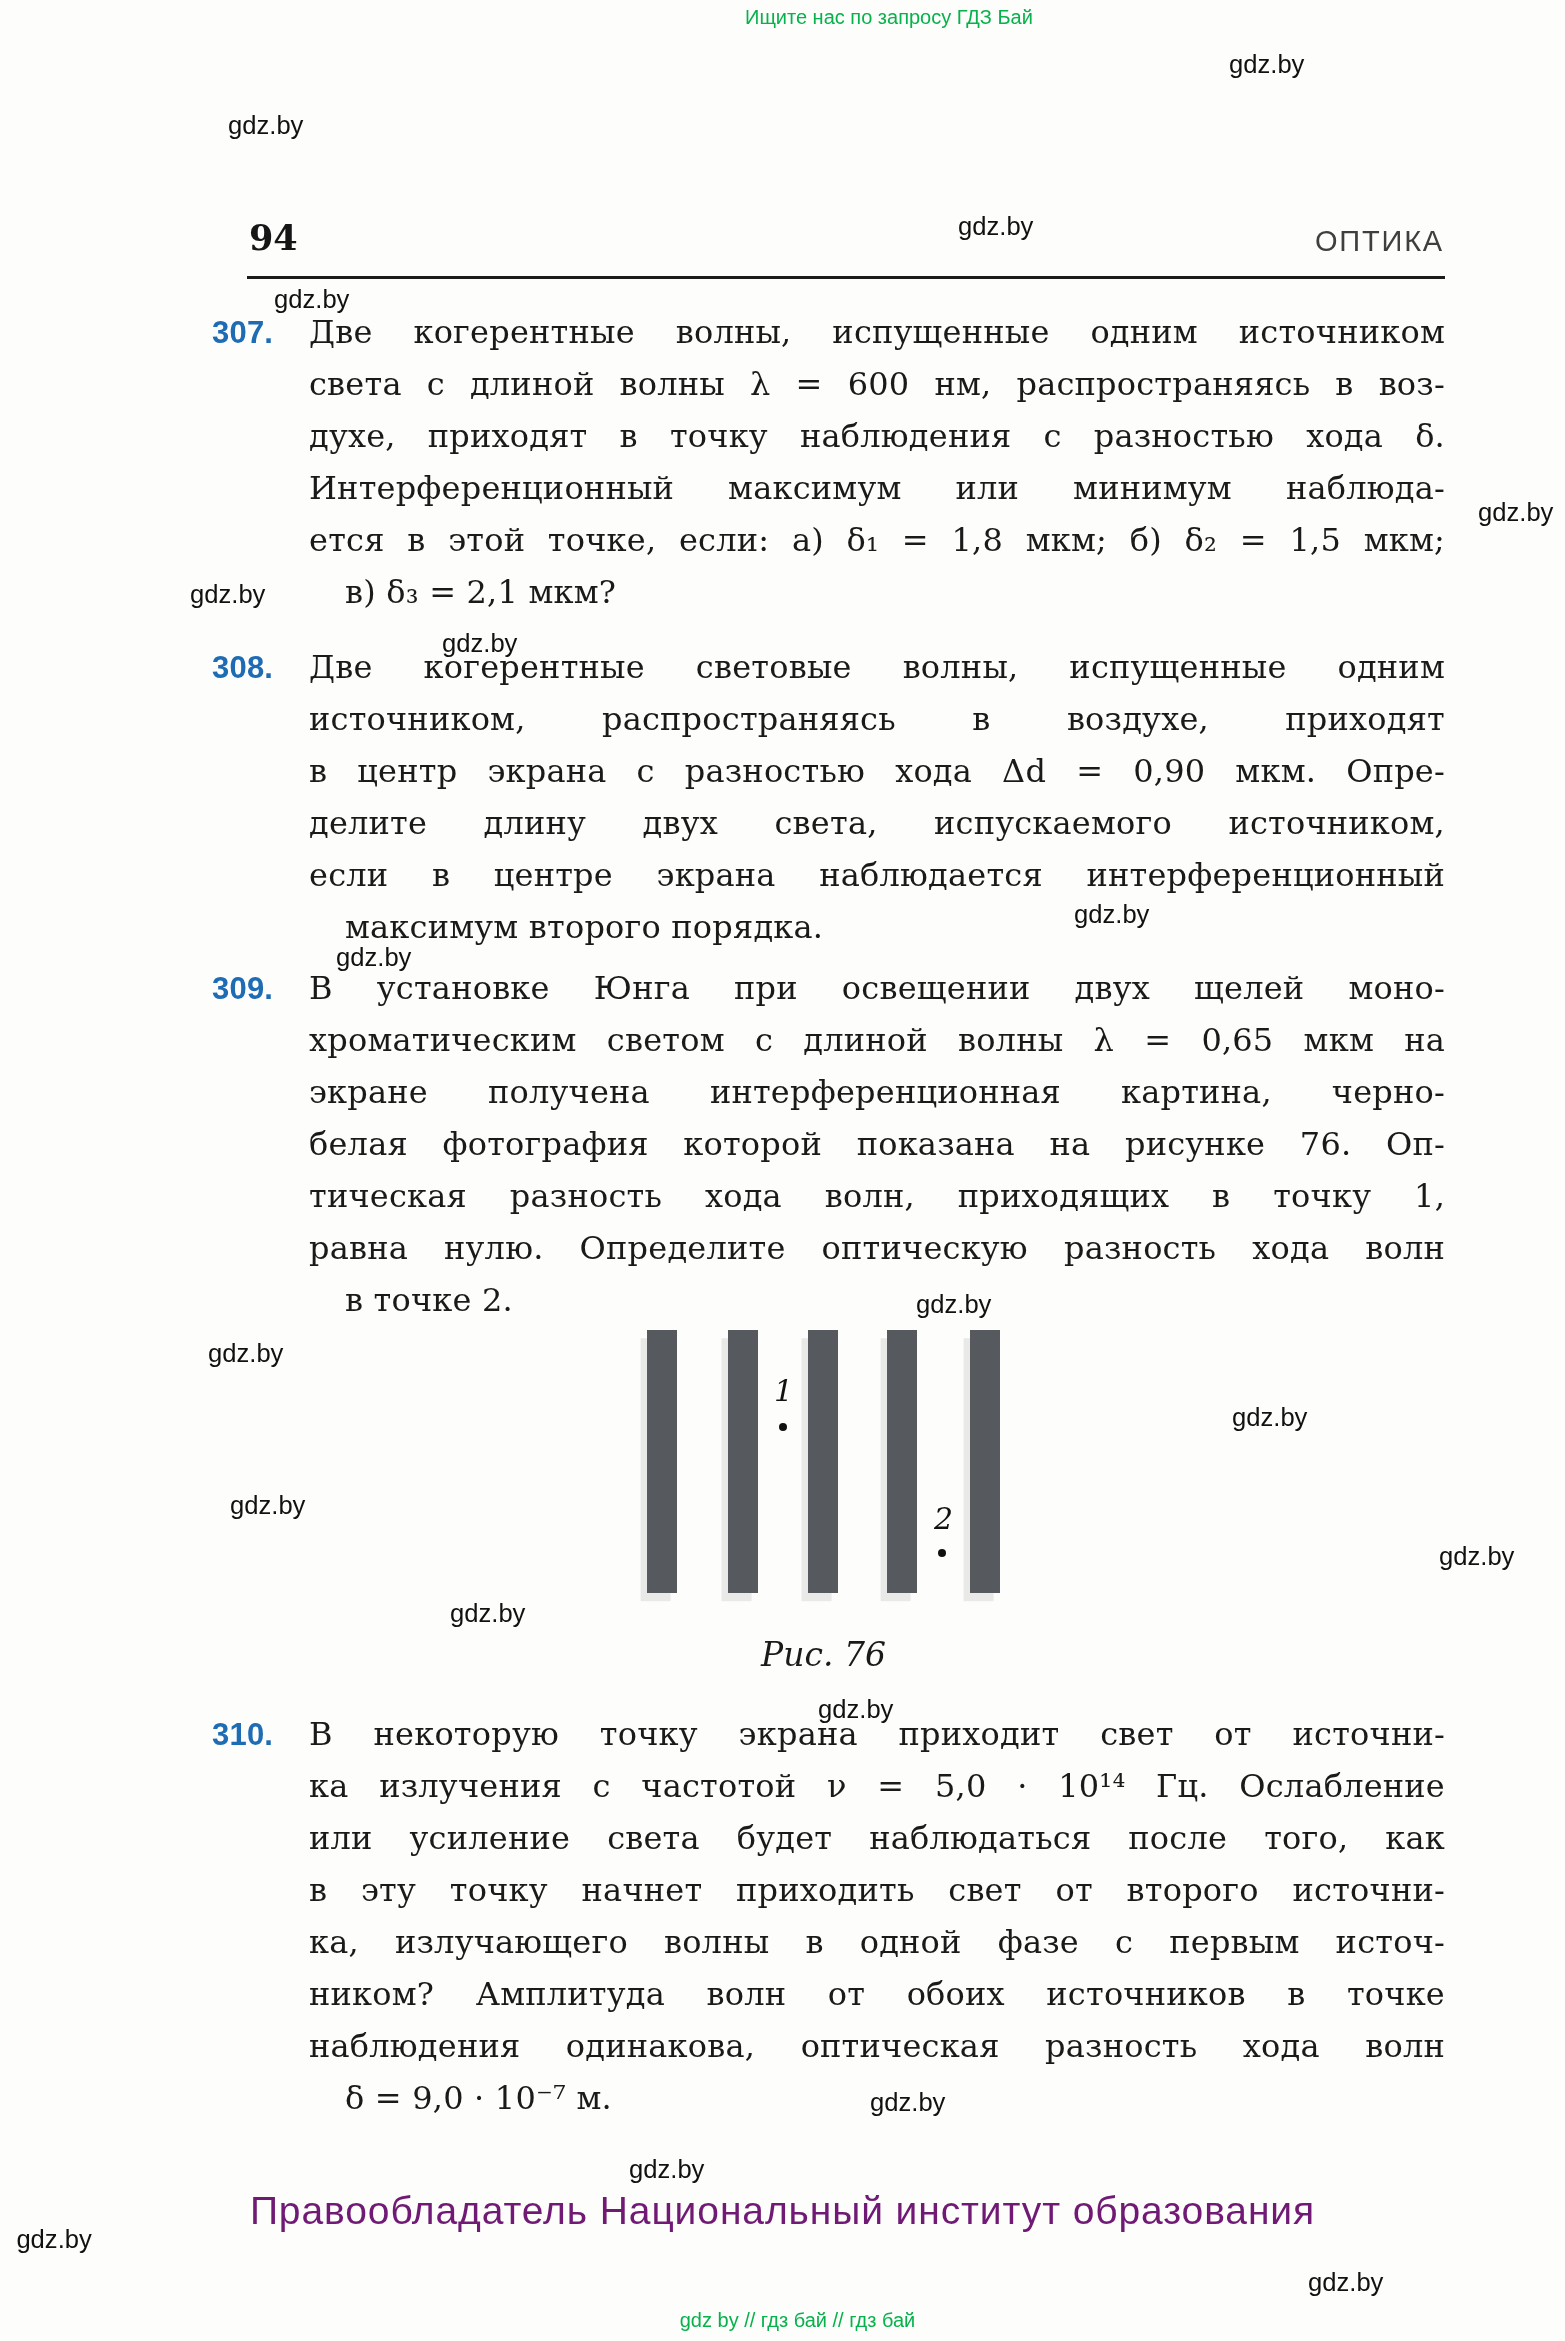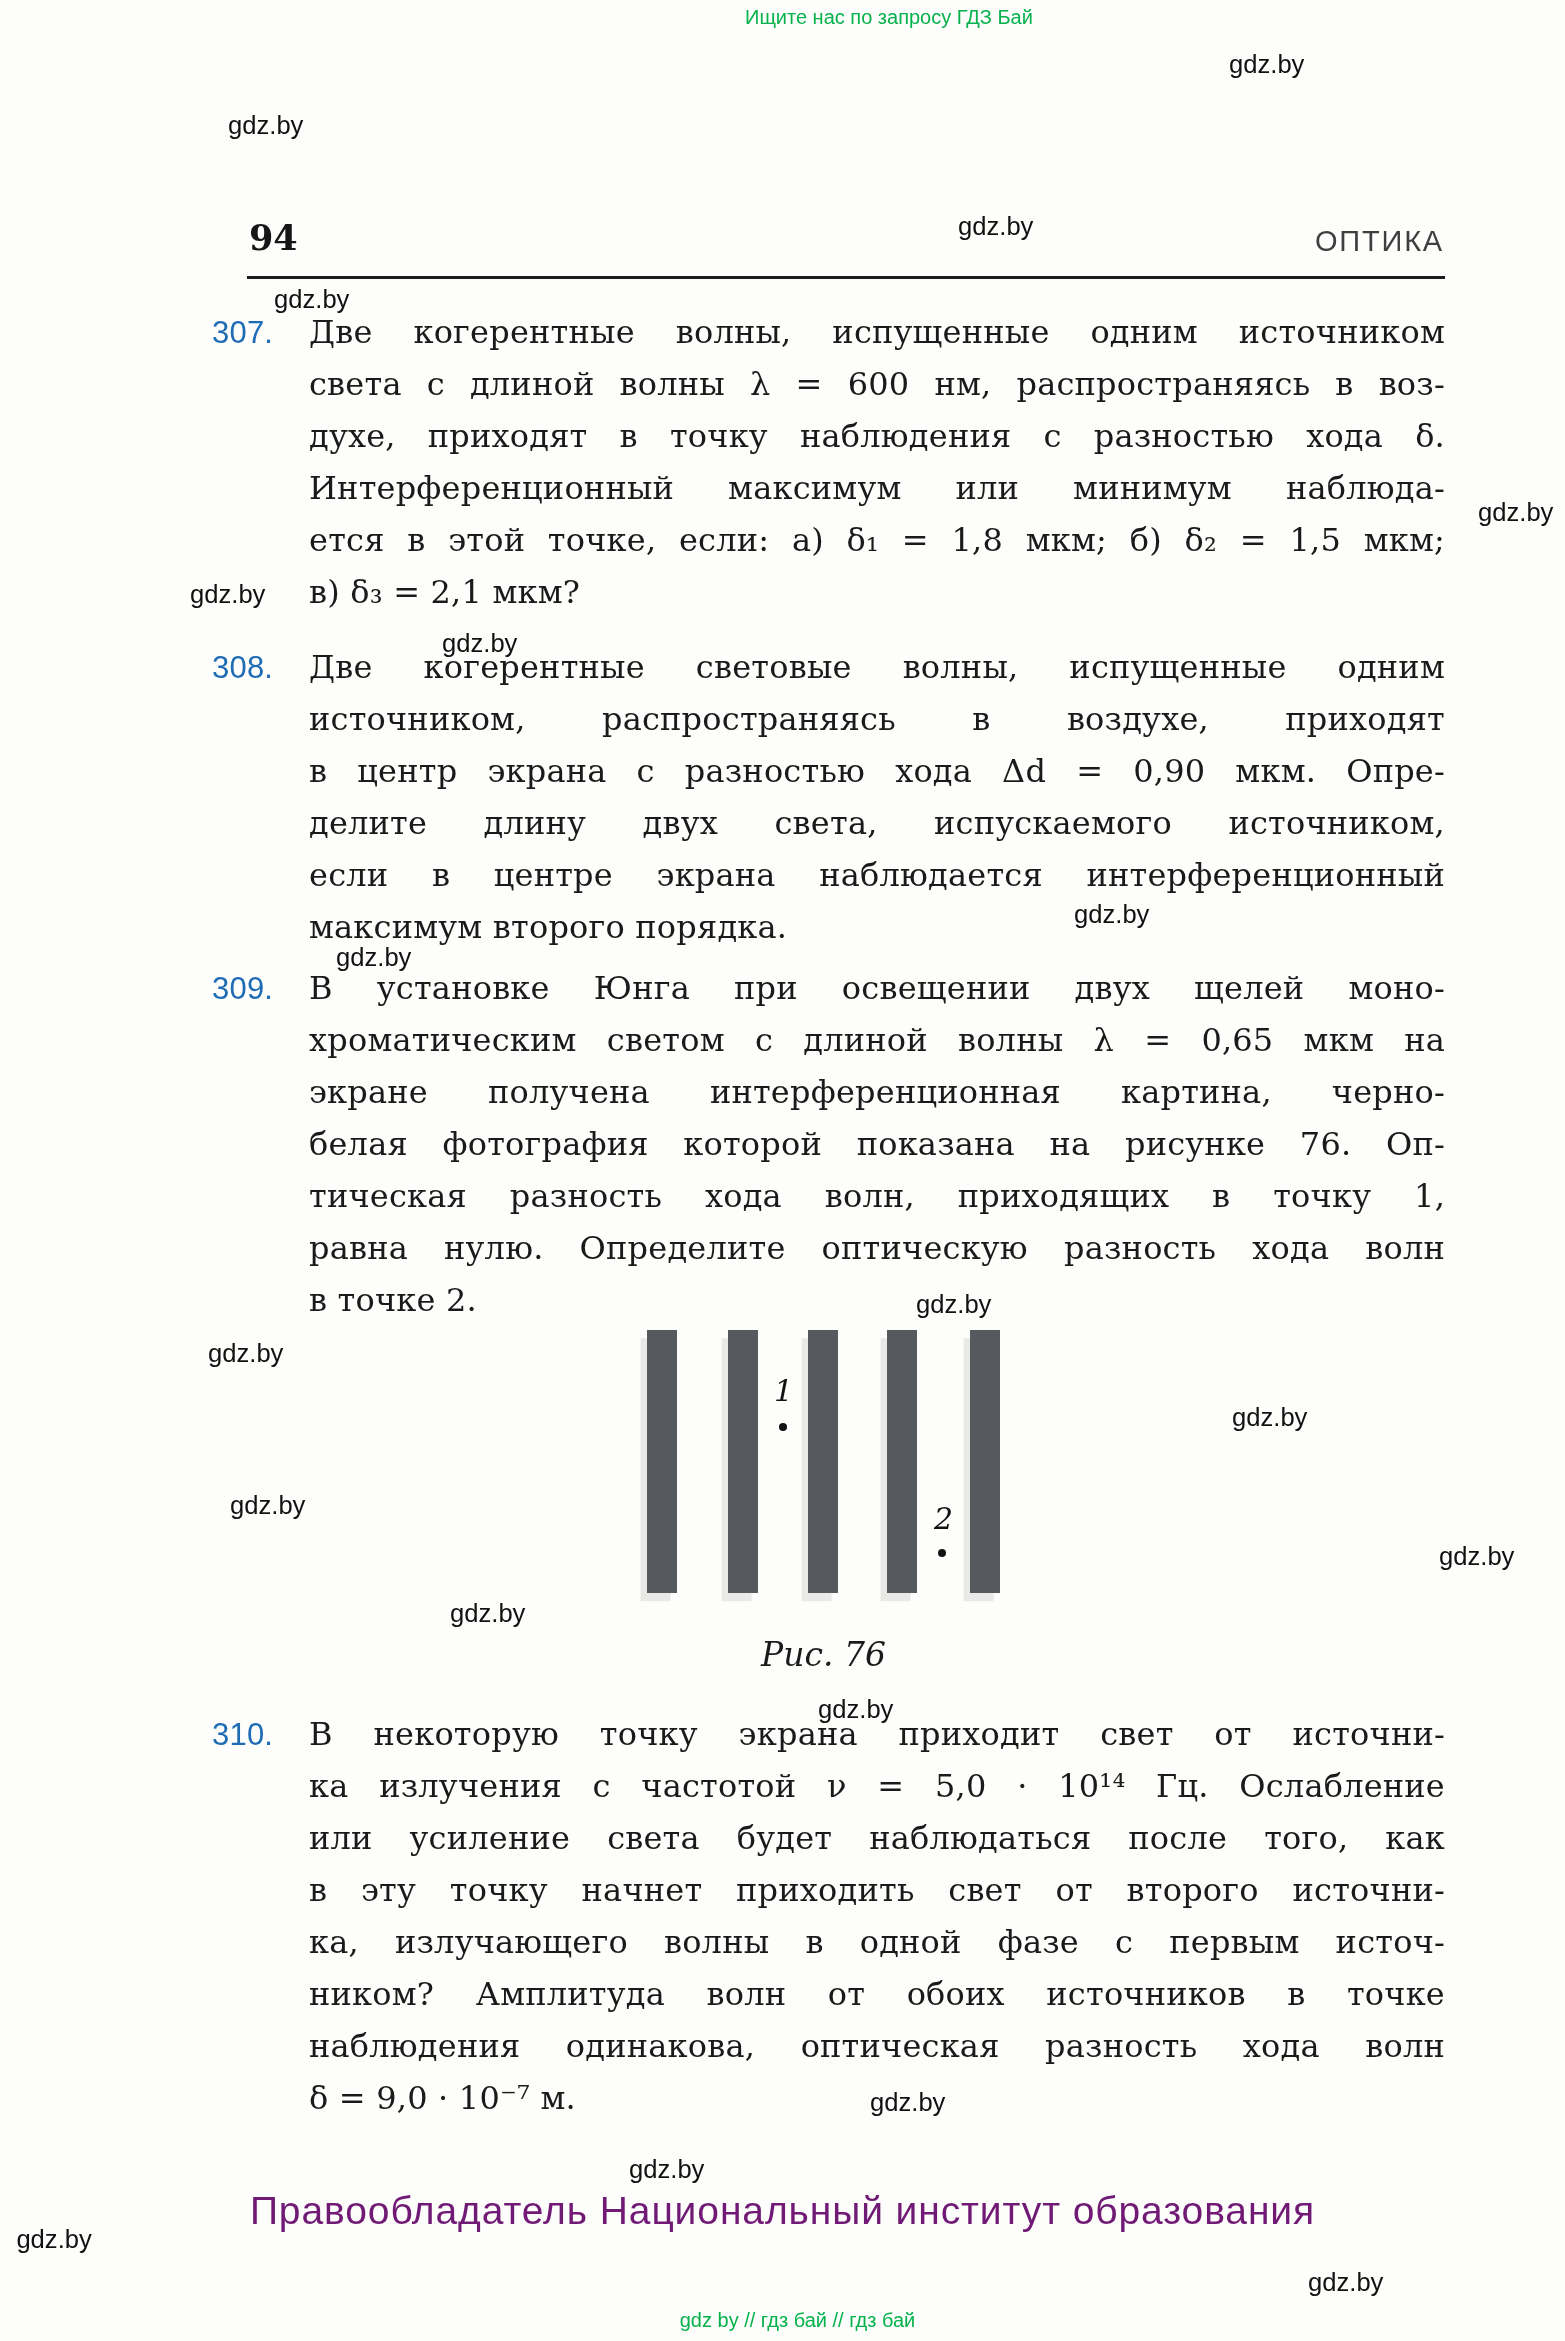--- a/index.html
+++ b/index.html
@@ -22,24 +22,24 @@
   
   .page-num { position:absolute; left:249px; top:217px; font-size:35px; font-weight:bold; color:#161616; }
   .section-title { position:absolute; right:121px; top:225px; font-family:"Liberation Sans",sans-serif;
                    font-size:29px; color:#3f3f3f; letter-spacing:1.8px; }
   .header-rule { position:absolute; left:247px; top:276px; width:1198px; height:2.7px; background:#1c1c1c; }
 
   
   .problem { position:absolute; left:309px; width:1136px; font-size:32px;
              line-height:52px; color:#1a1a1a; letter-spacing:0.2px; }
   .problem .num { position:absolute; left:-97px; top:0.9px; width:91px;
-                  font-family:"Liberation Sans",sans-serif; font-weight:normal;
+                  font-family:"Liberation Sans",sans-serif; font-weight:bold;
                   font-size:31px; line-height:52px; color:#1e6cb3; }
   .line { text-align:justify; text-align-last:justify; }
-  .line.last { text-align:left; text-align-last:left; }
+  .line.last { text-align:left; text-align-last:left;margin-left:36px; }
 
   
   .figure { position:absolute; left:647px; top:1330px; width:353px; height:265px; }
   .bar { position:absolute; top:0; width:30px; height:263px; background:#565a5e;
          box-shadow:-6.4px 8.2px 0 rgba(0,0,0,0.08); }
   .pt-label { position:absolute; font-style:italic; font-size:30px; color:#111; line-height:1; }
   .pt-dot { position:absolute; width:8.2px; height:8.2px; border-radius:50%; background:#111; }
   .fig-caption { position:absolute; left:647px; top:1635px; width:353px; text-align:center;
                  font-style:italic; font-size:33px; color:#1a1a1a; }
 

